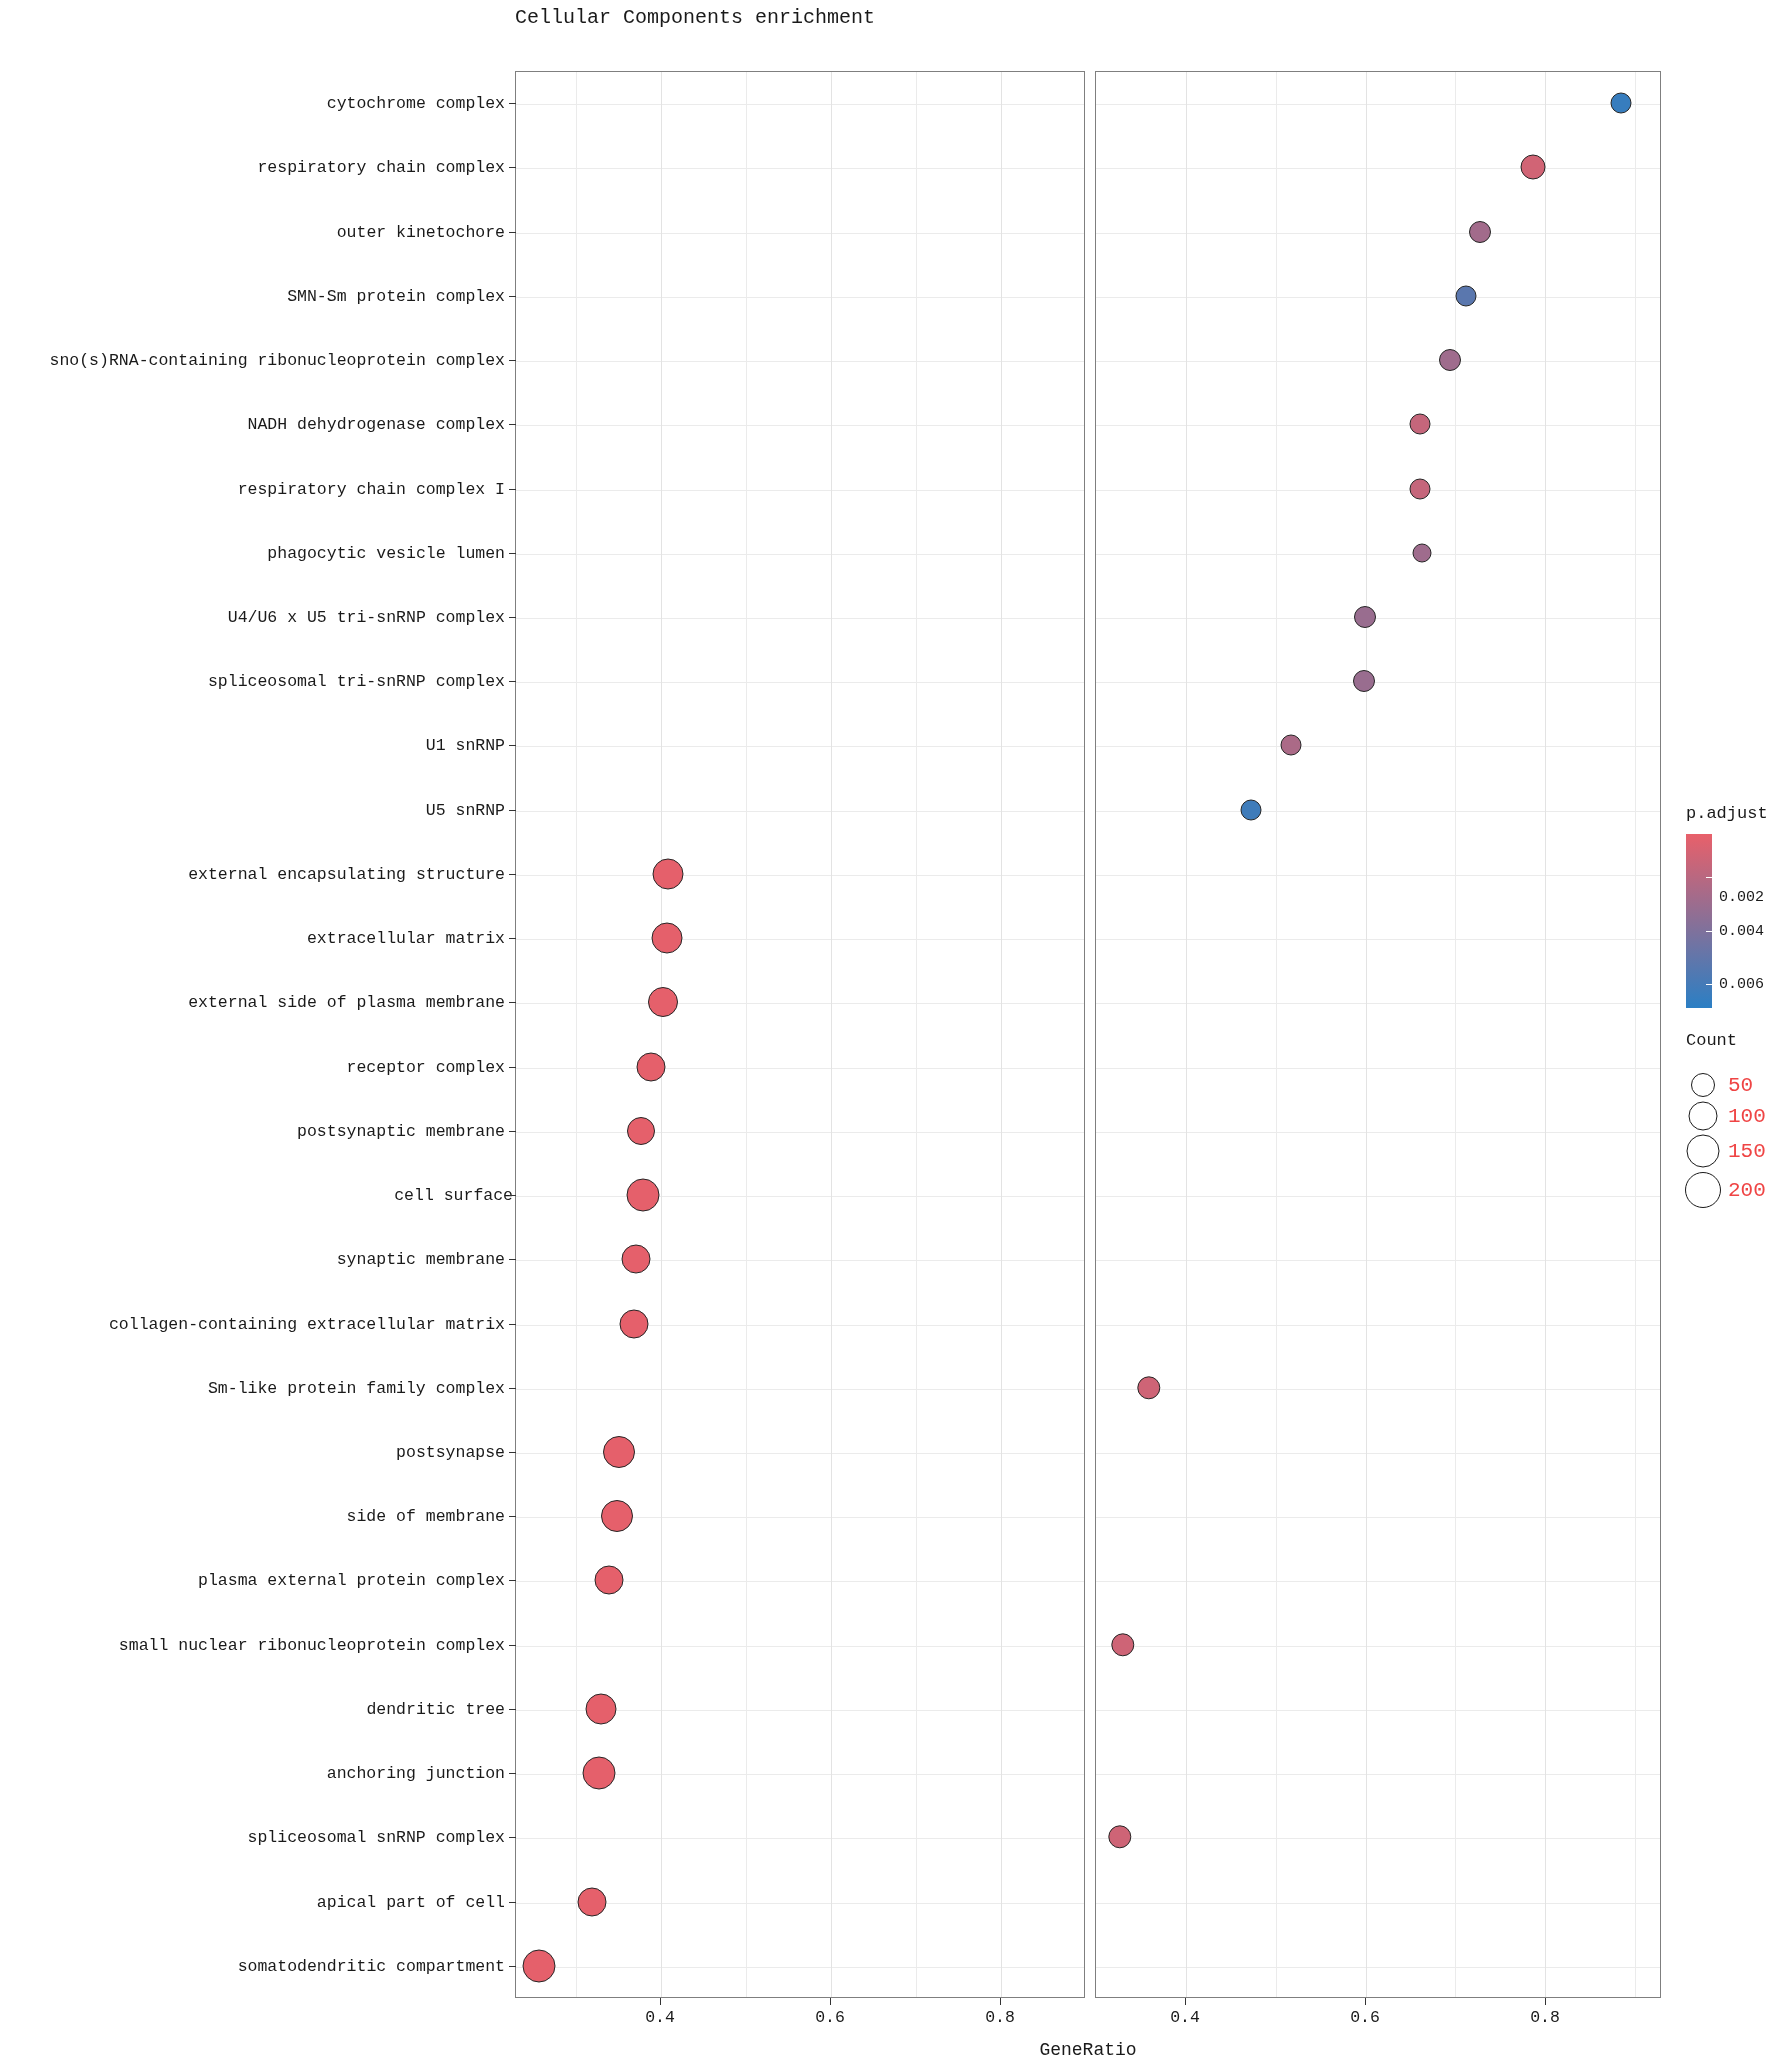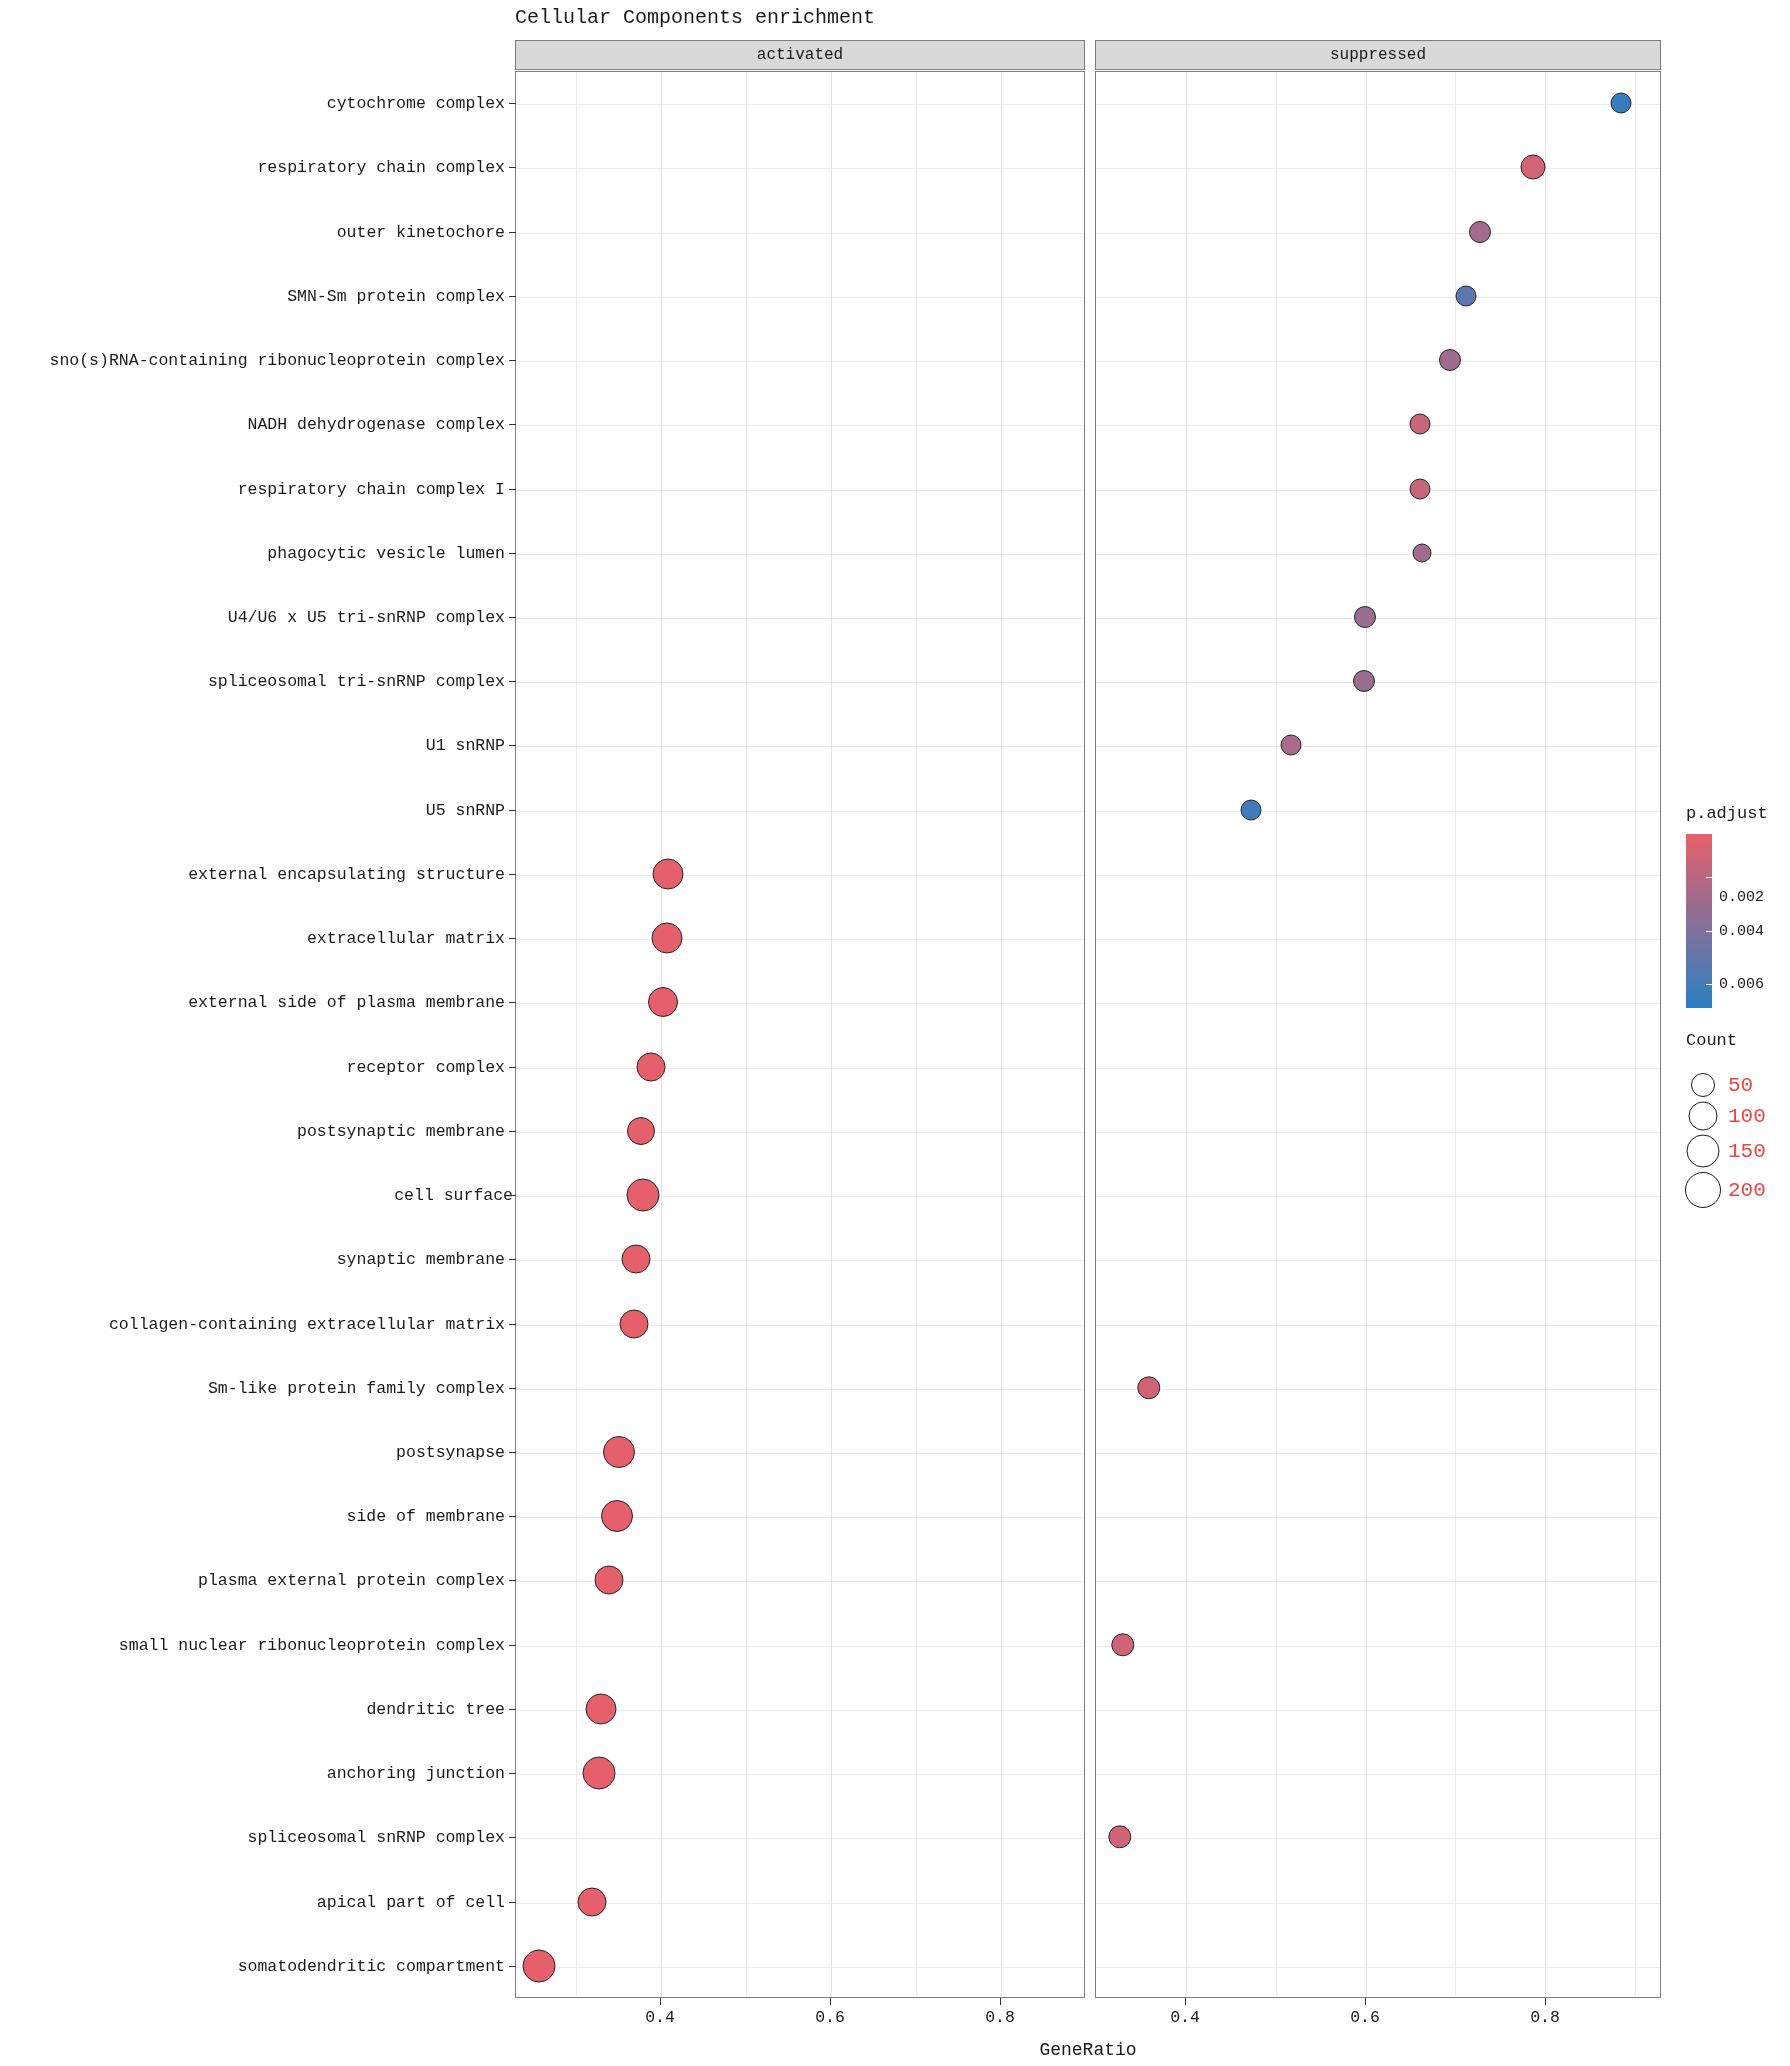--- a/index.html
+++ b/index.html
@@ -148,21 +148,20 @@
     color: #ef4444;
     white-space: nowrap;
     transform: translateY(-50%);
   }
 </style>
 </head>
 <body>
 
 <div id="root">
   <div class="title">Cellular Components enrichment</div>
-<div class="strip" style="left: 515px; width: 570px; top: 40px;">activated</div>
     <div class="panel" style="left: 515px; top: 71px; width: 570px; height: 1927px;">
       <div class="gridline-h" style="top: 32px;"></div>
       <div class="gridline-h" style="top: 96px;"></div>
       <div class="gridline-h" style="top: 161px;"></div>
       <div class="gridline-h" style="top: 225px;"></div>
       <div class="gridline-h" style="top: 289px;"></div>
       <div class="gridline-h" style="top: 353px;"></div>
       <div class="gridline-h" style="top: 418px;"></div>
       <div class="gridline-h" style="top: 482px;"></div>
       <div class="gridline-h" style="top: 546px;"></div>
@@ -193,21 +192,20 @@
       <div class="gridline-v" style="left: 60px;"></div>
       <div class="gridline-v" style="left: 230px;"></div>
       <div class="gridline-v" style="left: 400px;"></div>
     </div>
     <div class="xtick" style="left: 660px; top: 1998px;"></div>
     <div class="xlabel" style="left: 660px; top: 2008px;">0.4</div>
     <div class="xtick" style="left: 830px; top: 1998px;"></div>
     <div class="xlabel" style="left: 830px; top: 2008px;">0.6</div>
     <div class="xtick" style="left: 1000px; top: 1998px;"></div>
     <div class="xlabel" style="left: 1000px; top: 2008px;">0.8</div>
-    <div class="strip" style="left: 1095px; width: 566px; top: 40px;">suppressed</div>
     <div class="panel" style="left: 1095px; top: 71px; width: 566px; height: 1927px;">
       <div class="gridline-h" style="top: 32px;"></div>
       <div class="gridline-h" style="top: 96px;"></div>
       <div class="gridline-h" style="top: 161px;"></div>
       <div class="gridline-h" style="top: 225px;"></div>
       <div class="gridline-h" style="top: 289px;"></div>
       <div class="gridline-h" style="top: 353px;"></div>
       <div class="gridline-h" style="top: 418px;"></div>
       <div class="gridline-h" style="top: 482px;"></div>
       <div class="gridline-h" style="top: 546px;"></div>

